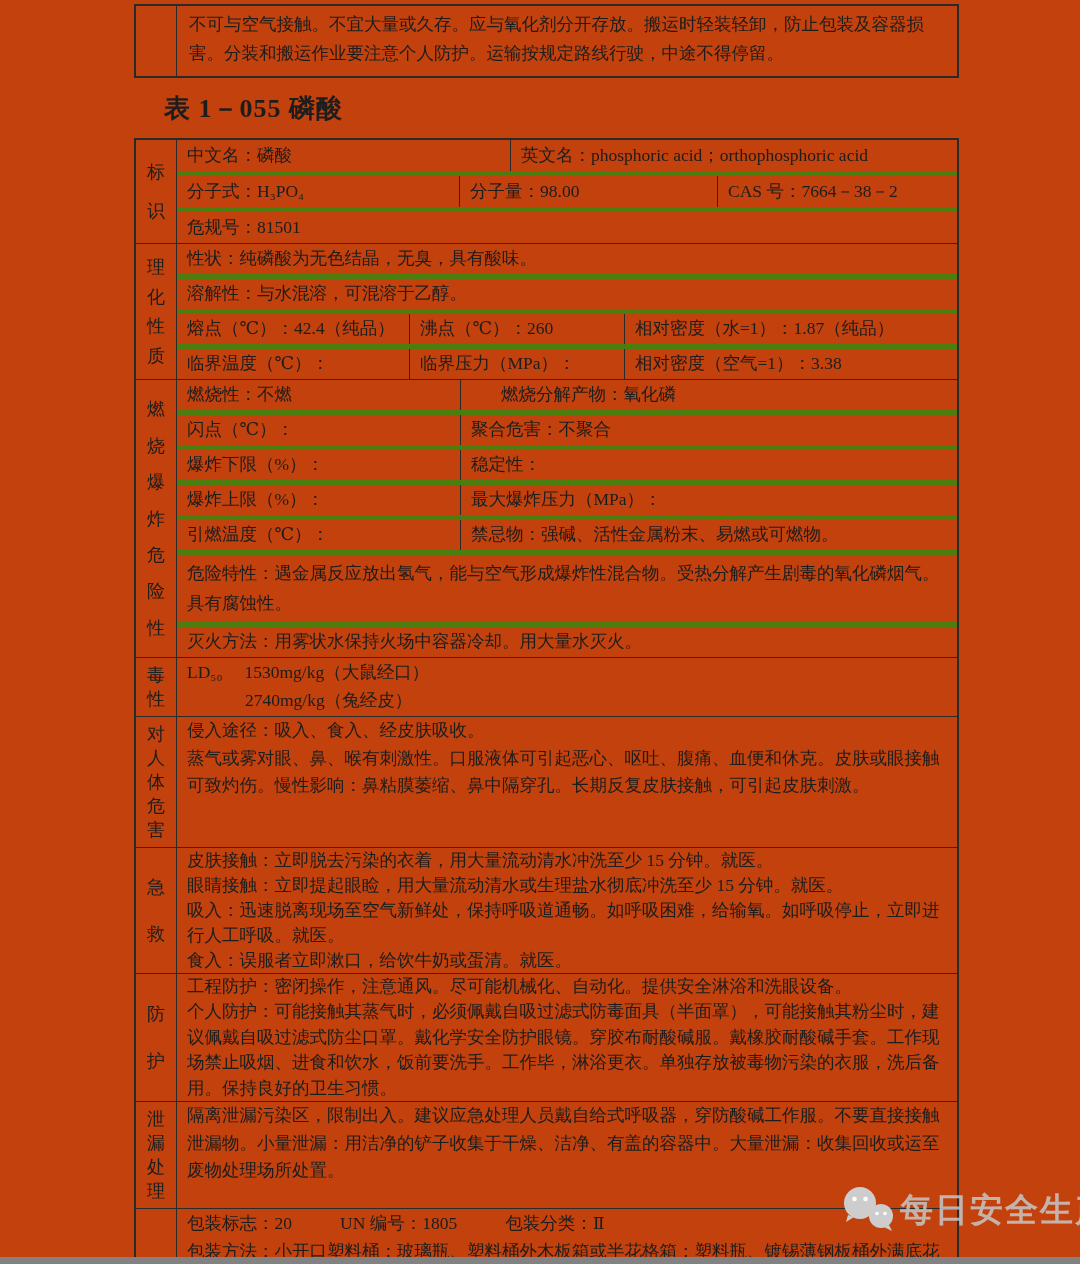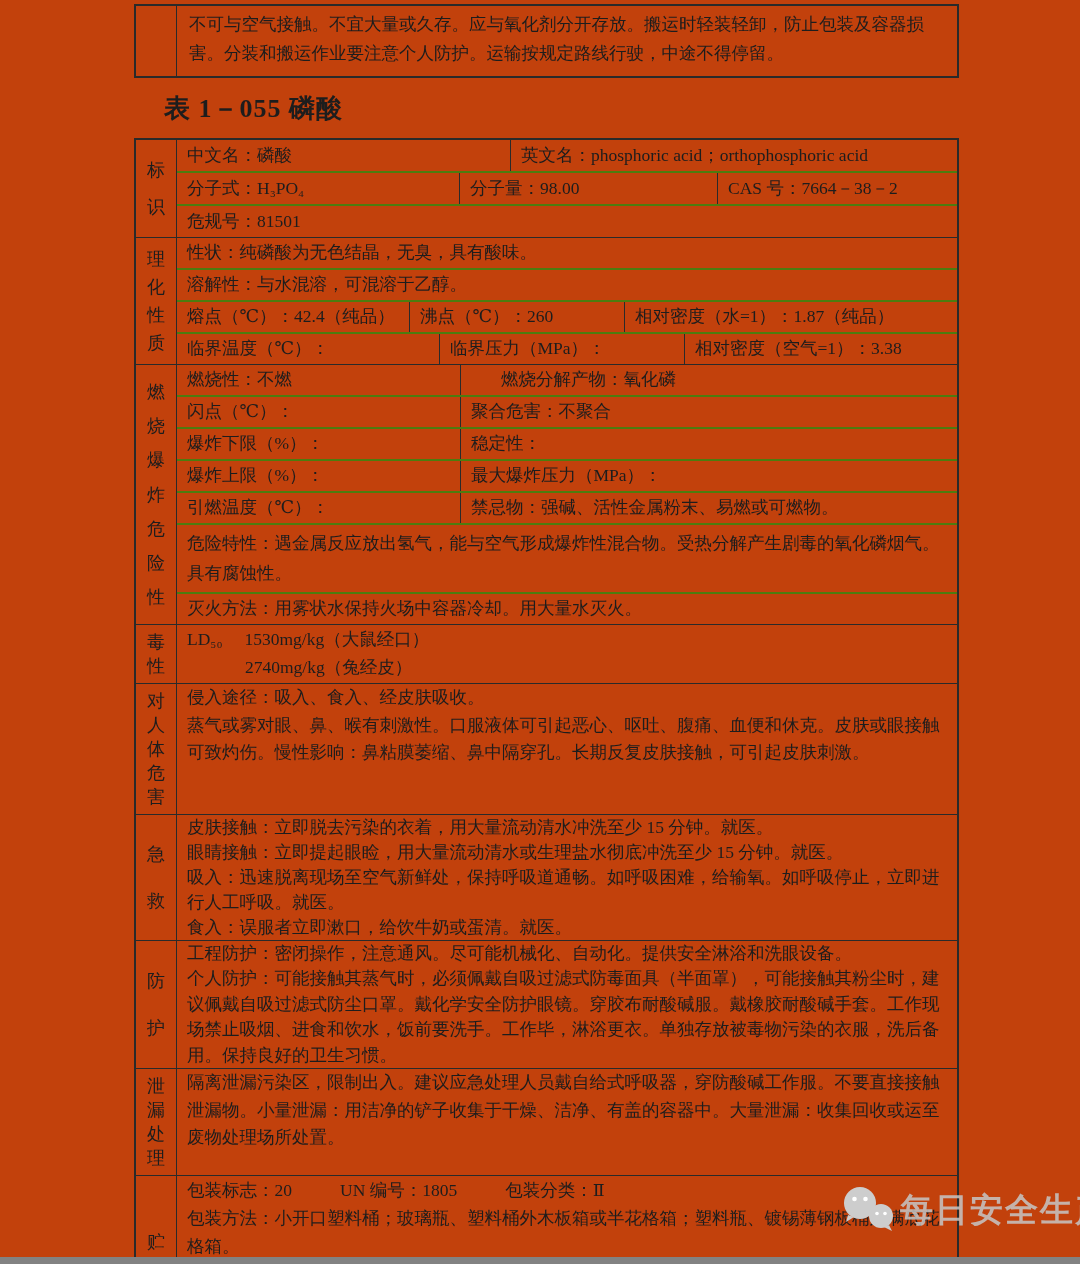--- a/index.html
+++ b/index.html
@@ -10,21 +10,21 @@
   .frag-label{width:40px;border-right:1px solid #2a2a2a;}
   .frag-body{flex:1;padding:4px 10px 8px 12px;font-size:17.5px;line-height:29px;}
   .title{margin:13px 0 12px 30px;font-size:26px;font-weight:bold;letter-spacing:1px;}
   .mtable{border:2px solid #2a2a2a;box-sizing:border-box;}
   .section{display:flex;border-top:1px solid #2a2a2a;}
   .section:first-child{border-top:none;}
   .label-cell{width:40px;min-width:40px;border-right:1px solid #2a2a2a;display:flex;
               flex-direction:column;justify-content:space-evenly;align-items:center;
               font-size:18px;padding:5px 0;}
   .rows{flex:1;display:flex;flex-direction:column;min-width:0;}
-  .row{display:flex;border-top:2px solid #4d7c0f;}
+  .row{display:flex;border-top:5px solid #4d7c0f;}
   .row:first-child{border-top:none;}
   .cell{padding:0 8px 0 10px;font-size:17.5px;border-left:1px solid #2a2a2a;
         box-sizing:border-box;min-width:0;}
   .cell:first-child{border-left:none;}
   .cell.grow{flex:1;}
   .pline{white-space:pre-wrap;}
   .parts span{margin-right:48px;}
   .watermark{position:absolute;left:838px;top:1184px;display:flex;align-items:center;
              z-index:6;color:#c6c6c6;}
   .wm-text{font-size:33px;font-weight:bold;letter-spacing:2px;white-space:nowrap;
@@ -99,21 +99,21 @@
               <div class="cell" style="width: 232px; line-height: 29px;">
                 <div class="pline">熔点（℃）：42.4（纯品）</div>
               </div>
               <div class="cell" style="width: 215px; line-height: 29px;">
                 <div class="pline">沸点（℃）：260</div>
               </div>
               <div class="cell grow" style="line-height: 29px;">
                 <div class="pline">相对密度（水=1）：1.87（纯品）</div>
               </div>
             </div>
-            <div class="row" style="min-height: 30px; gap: 30px;">
+            <div class="row" style="min-height: 30px;">
               <div class="cell" style="width: 232px; line-height: 29px;">
                 <div class="pline">临界温度（℃）：</div>
               </div>
               <div class="cell" style="width: 215px; line-height: 29px;">
                 <div class="pline">临界压力（MPa）：</div>
               </div>
               <div class="cell grow" style="line-height: 29px;">
                 <div class="pline">相对密度（空气=1）：3.38</div>
               </div>
             </div>

